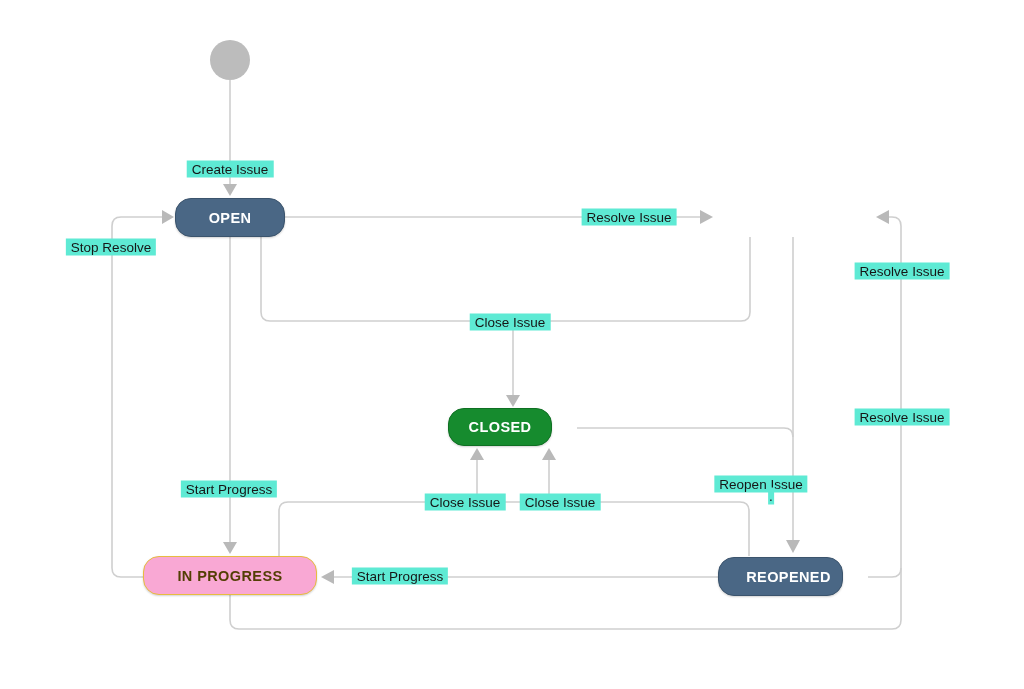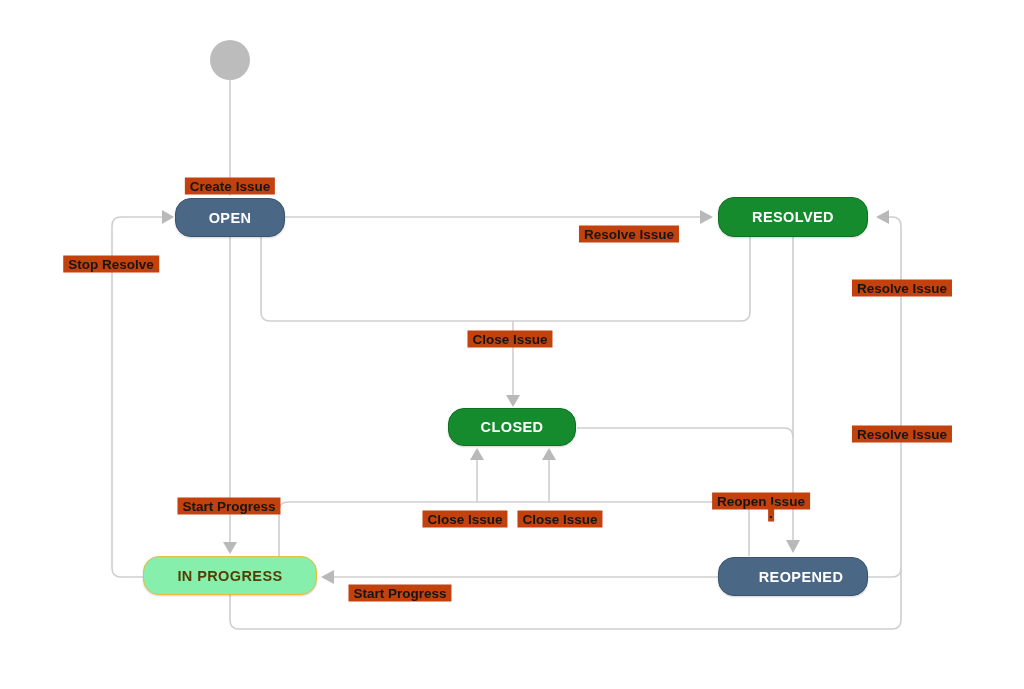--- a/index.html
+++ b/index.html
@@ -19,32 +19,32 @@
     border-radius:50%;background:#bcbcbc;
   }
   .node{
     position:absolute;display:flex;align-items:center;justify-content:center;
     border-radius:16px;font-weight:bold;font-size:14.5px;letter-spacing:.4px;
     color:#ffffff;box-sizing:border-box;
     box-shadow:0 1px 2px rgba(0,0,0,0.18);
   }
   .node-blue{background:#4a6785;border:1px solid #3b546d;}
   .node-green{background:#168b2e;border:1px solid #0f7023;}
-  .node-yellow{background:#86efac;border:1px solid #e7bc3f;color:#533e04;}
+  .node-yellow{background:#f9a8d4;border:1px solid #e7bc3f;color:#533e04;}
 
   .node-open{left:175px;top:198px;width:110px;height:39px;}
   .node-resolved{left:718px;top:197px;width:150px;height:40px;}
-  .node-closed{left:448px;top:408px;width:128px;height:38px;align-items:center;}
+  .node-closed{left:448px;top:408px;width:104px;height:38px;align-items:center;}
   .node-inprogress{left:143px;top:556px;width:174px;height:39px;}
-  .node-reopened{left:718px;top:557px;width:150px;height:39px;padding-left:16px;}
+  .node-reopened{left:718px;top:557px;width:125px;height:39px;padding-left:16px;}
 
   .edge-label{
     position:absolute;transform:translate(-50%,-50%);
-    background:#c2410c;padding:0 5px;white-space:nowrap;
-    font-weight:bold;font-size:13.5px;color:#161616;line-height:17px;margin-top:17px;
+    background:#5eead4;padding:0 5px;white-space:nowrap;
+    font-weight:normal;font-size:13.5px;color:#161616;line-height:17px;
   }
   .lbl-create{left:230px;top:169px;}
   .lbl-stop{left:111px;top:247px;}
   .lbl-resolve-top{left:629px;top:217px;}
   .lbl-close-mid{left:510px;top:322px;}
   .lbl-resolve-right-upper{left:902px;top:271px;}
   .lbl-resolve-right-lower{left:902px;top:417px;}
   .lbl-reopen{left:761px;top:484px;}
   .lbl-reopen-dot{left:771px;top:496px;padding:0 1px;}
   .lbl-close-left{left:465px;top:502px;}
@@ -91,23 +91,20 @@
     <path d="M230,595 V620 Q230,629 239,629 H892 Q901,629 901,620 V226 Q901,217 892,217 H889"></path>
     <path d="M868,577 H892 Q901,577 901,568"></path>
     <polygon points="889,210 889,224 876,217"></polygon>
   </svg>
 
   <div class="start-node"></div>
 
   <div class="node node-blue node-open">
     <span>OPEN</span>
   </div>
-  <div class="node node-green node-resolved">
-    <span>RESOLVED</span>
-  </div>
   <div class="node node-green node-closed">
     <span>CLOSED</span>
   </div>
   <div class="node node-yellow node-inprogress">
     <span>IN PROGRESS</span>
   </div>
   <div class="node node-blue node-reopened">
     <span>REOPENED</span>
   </div>
 

